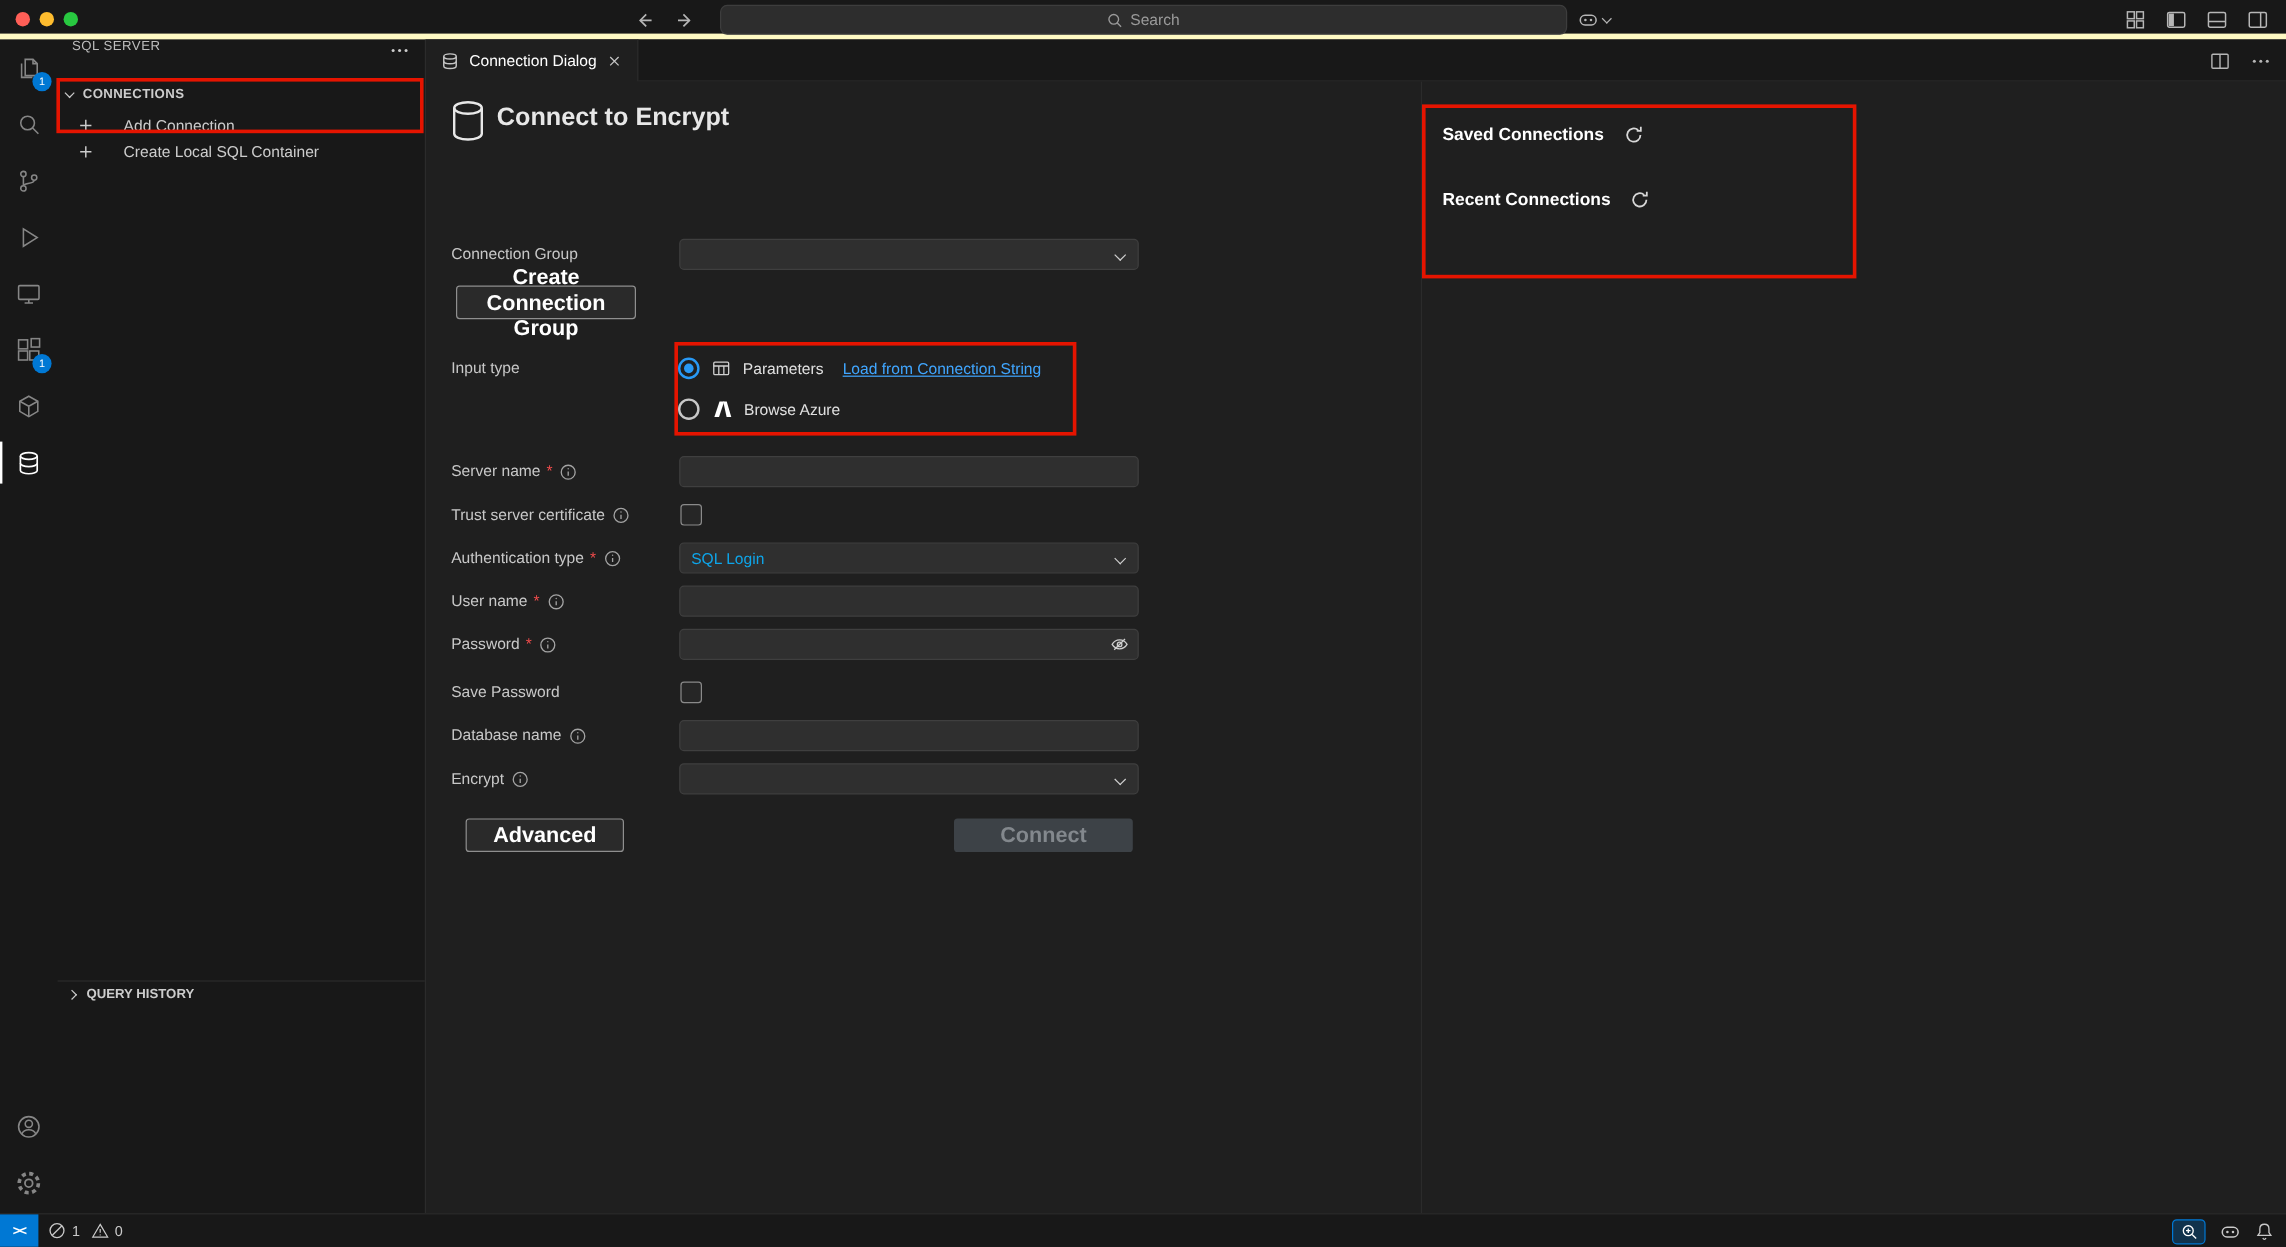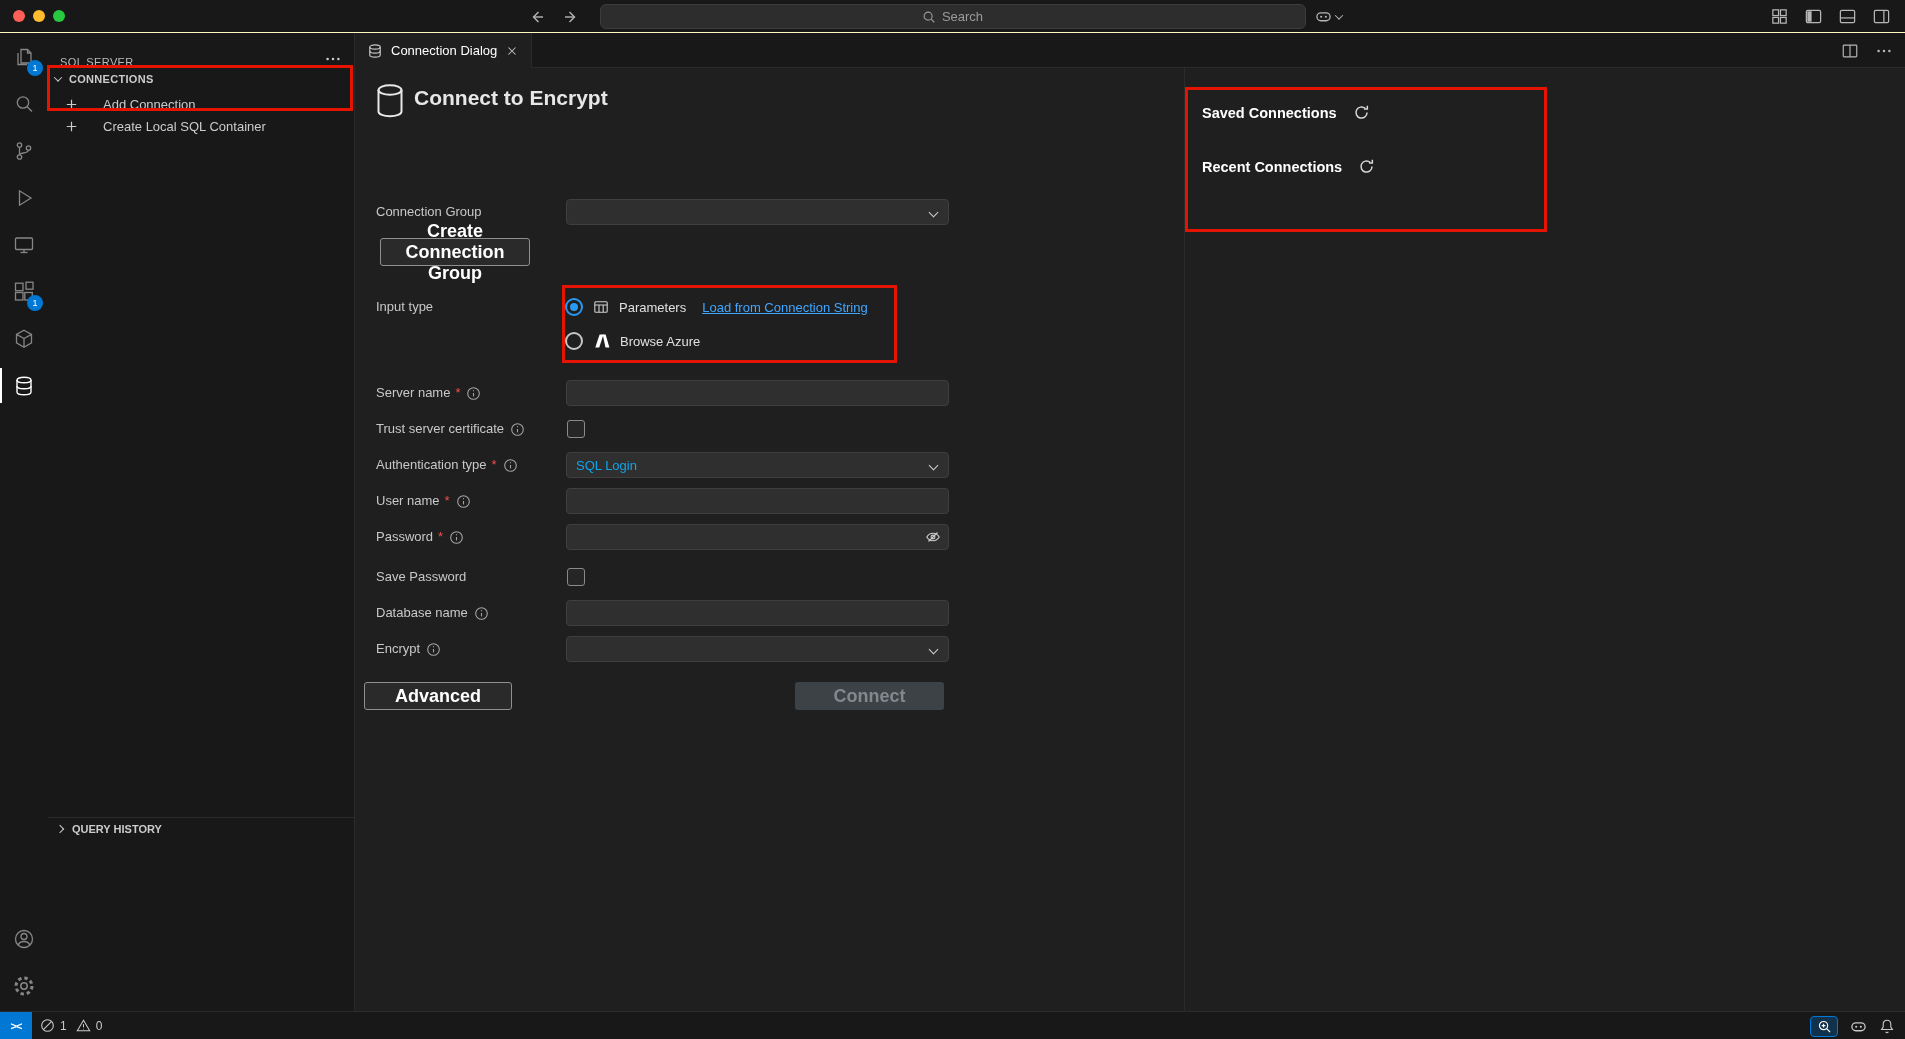--- a/index.html
+++ b/index.html
@@ -2,21 +2,21 @@
 <html><head>
 <meta charset="utf-8">
 <style>
   * { box-sizing: border-box; margin: 0; padding: 0; }
   html,body { width:1905px; height:1039px; background:#1f1f1f; overflow:hidden;
     font-family:"Liberation Sans", sans-serif; }
   .page { position:relative; width:1905px; height:1039px; background:#1f1f1f; color:#cccccc; font-size:13px; }
 
   
   .titlebar { position:absolute; top:0; left:0; width:1905px; height:33px; background:#181818;
-    border-bottom:1px solid #fef9c3; }
+    border-bottom:5px solid #fef9c3; }
   .lights { position:absolute; left:13px; top:10px; display:flex; gap:8px; }
   .light { width:12px; height:12px; border-radius:50%; display:inline-block; }
   .light.red { background:#ff5f57; } .light.yellow { background:#febc2e; } .light.green { background:#28c840; }
   .nav-arrows { position:absolute; left:528px; top:0; height:33px; display:flex; align-items:center; gap:16px; color:#b6b6b6; }
   .searchbox { position:absolute; left:50%; transform:translateX(-50%); top:4px; width:706px; height:25px;
     background:#2d2d2d; border:1px solid #3d3d3d; border-radius:6px; display:flex; align-items:center;
     justify-content:center; gap:6px; color:#9a9a9a; cursor:pointer; }
   .copilot-menu { position:absolute; left:calc(50% + 362px); top:0; height:33px; display:flex; align-items:center; gap:4px; color:#b6b6b6; }
   .tb-right { position:absolute; right:14px; top:0; height:33px; display:flex; align-items:center; gap:15px; color:#b6b6b6; }
   .tb-icon { display:inline-flex; align-items:center; justify-content:center; }
@@ -27,21 +27,21 @@
     color:#868686; cursor:pointer; }
   .ab-item.active { color:#ffffff; }
   .ab-item.active::before { content:""; position:absolute; left:0; top:6px; bottom:6px; width:2px; background:#ffffff; }
   .badge { position:absolute; right:5px; bottom:4px; min-width:16px; height:16px; border-radius:8px; background:#0078d4;
     color:#ffffff; font-size:9px; display:flex; align-items:center; justify-content:center; padding:0 3px; }
   .ab-bottom { position:absolute; bottom:2px; left:0; width:48px; }
 
   
   .sidebar { position:absolute; left:48px; top:33px; width:307px; bottom:28px; background:#181818;
     border-right:1px solid #2b2b2b; }
-  .sb-header { height:35px; display:flex; align-items:flex-end; justify-content:space-between; padding:0 12px; }
+  .sb-header { height:35px; display:flex; align-items:flex-start; justify-content:space-between; padding:0 12px; }
   .sb-title { font-size:11px; color:#bdbdbd; letter-spacing:.4px; }
   .sb-section { height:22px; display:flex; align-items:center; gap:8px; padding-left:7px; font-size:11px;
     font-weight:bold; color:#cccccc; letter-spacing:.3px; cursor:pointer; }
   .sb-item { height:22px; display:flex; align-items:flex-end; gap:24px; padding-left:16px; color:#cccccc; cursor:pointer; }
   .sb-queryhistory { position:absolute; left:0; right:0; top:784px; height:22px; border-top:1px solid #2b2b2b;
     display:flex; align-items:center; gap:9px; padding-left:9px; font-size:11px; font-weight:bold; color:#cccccc; cursor:pointer; }
 
   .chev { display:inline-block; width:6px; height:6px; border-right:1.4px solid currentColor; border-bottom:1.4px solid currentColor; }
   .chev.down { transform:rotate(45deg) translate(-1px,-1px); }
   .chev.right { transform:rotate(-45deg); }
@@ -518,21 +518,21 @@
             <svg width="15" height="15" viewBox="0 0 15 15" fill="none" stroke="currentColor" stroke-width="1.1">
                 <circle cx="7.5" cy="7.5" r="5.8"></circle>
                 <path d="M7.5 7v3.4"></path>
                 <circle cx="7.5" cy="4.7" r=".6" fill="currentColor" stroke="none"></circle>
               </svg>
           </span>
         </div>
         <input class="tinput" style="">
       </div>
 
-      <button class="btn" style="left:9px; top:614px; width:148px">Advanced</button>
+      <button class="btn" style="left:33px; top:614px; width:132px">Advanced</button>
       <button class="btn disabled" style="left:440px; top:614px; width:149px">Connect</button>
 
       <div class="rp-row" style="left:847px; top:36px">
         <span class="rp-title">Saved Connections</span>
         <span class="rp-refresh">
           <svg width="17" height="17" viewBox="0 0 16 16" fill="none" stroke="currentColor" stroke-width="1.4">
               <path d="M13.2 8A5.2 5.2 0 1 1 11.4 4.1"></path>
               <path d="M13.5 1.6v3.2h-3.2"></path>
             </svg>
         </span>

